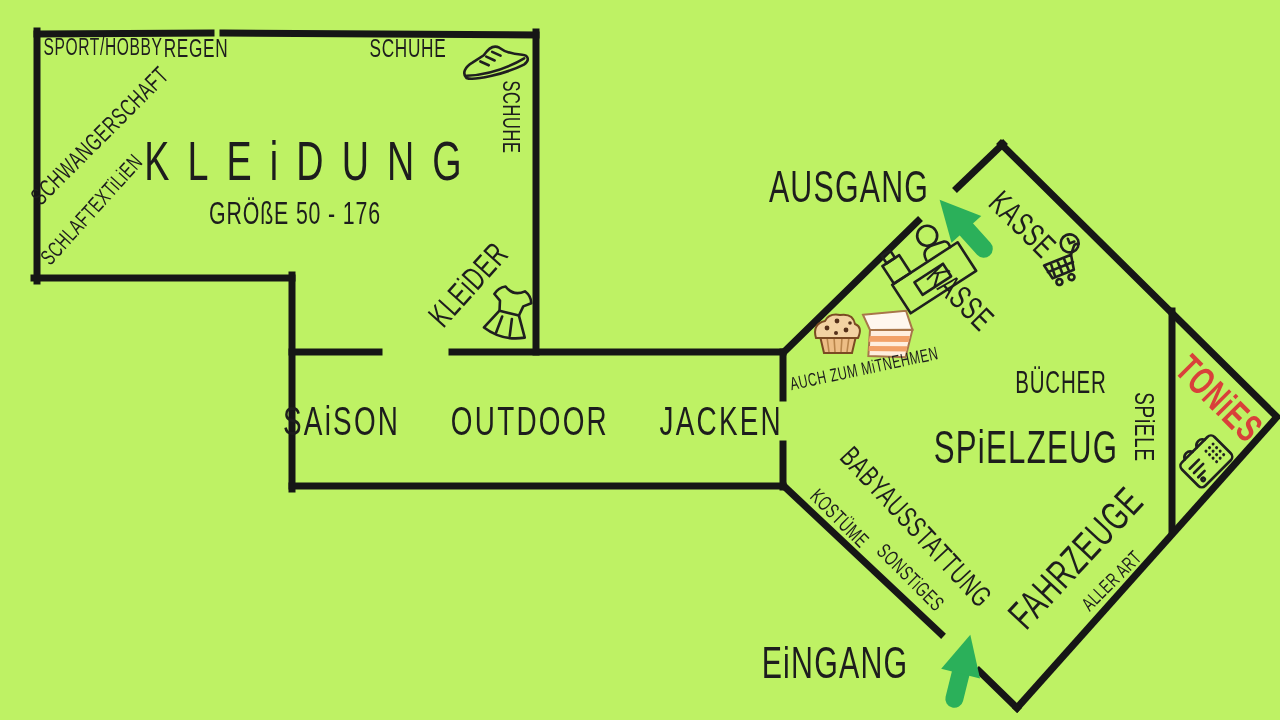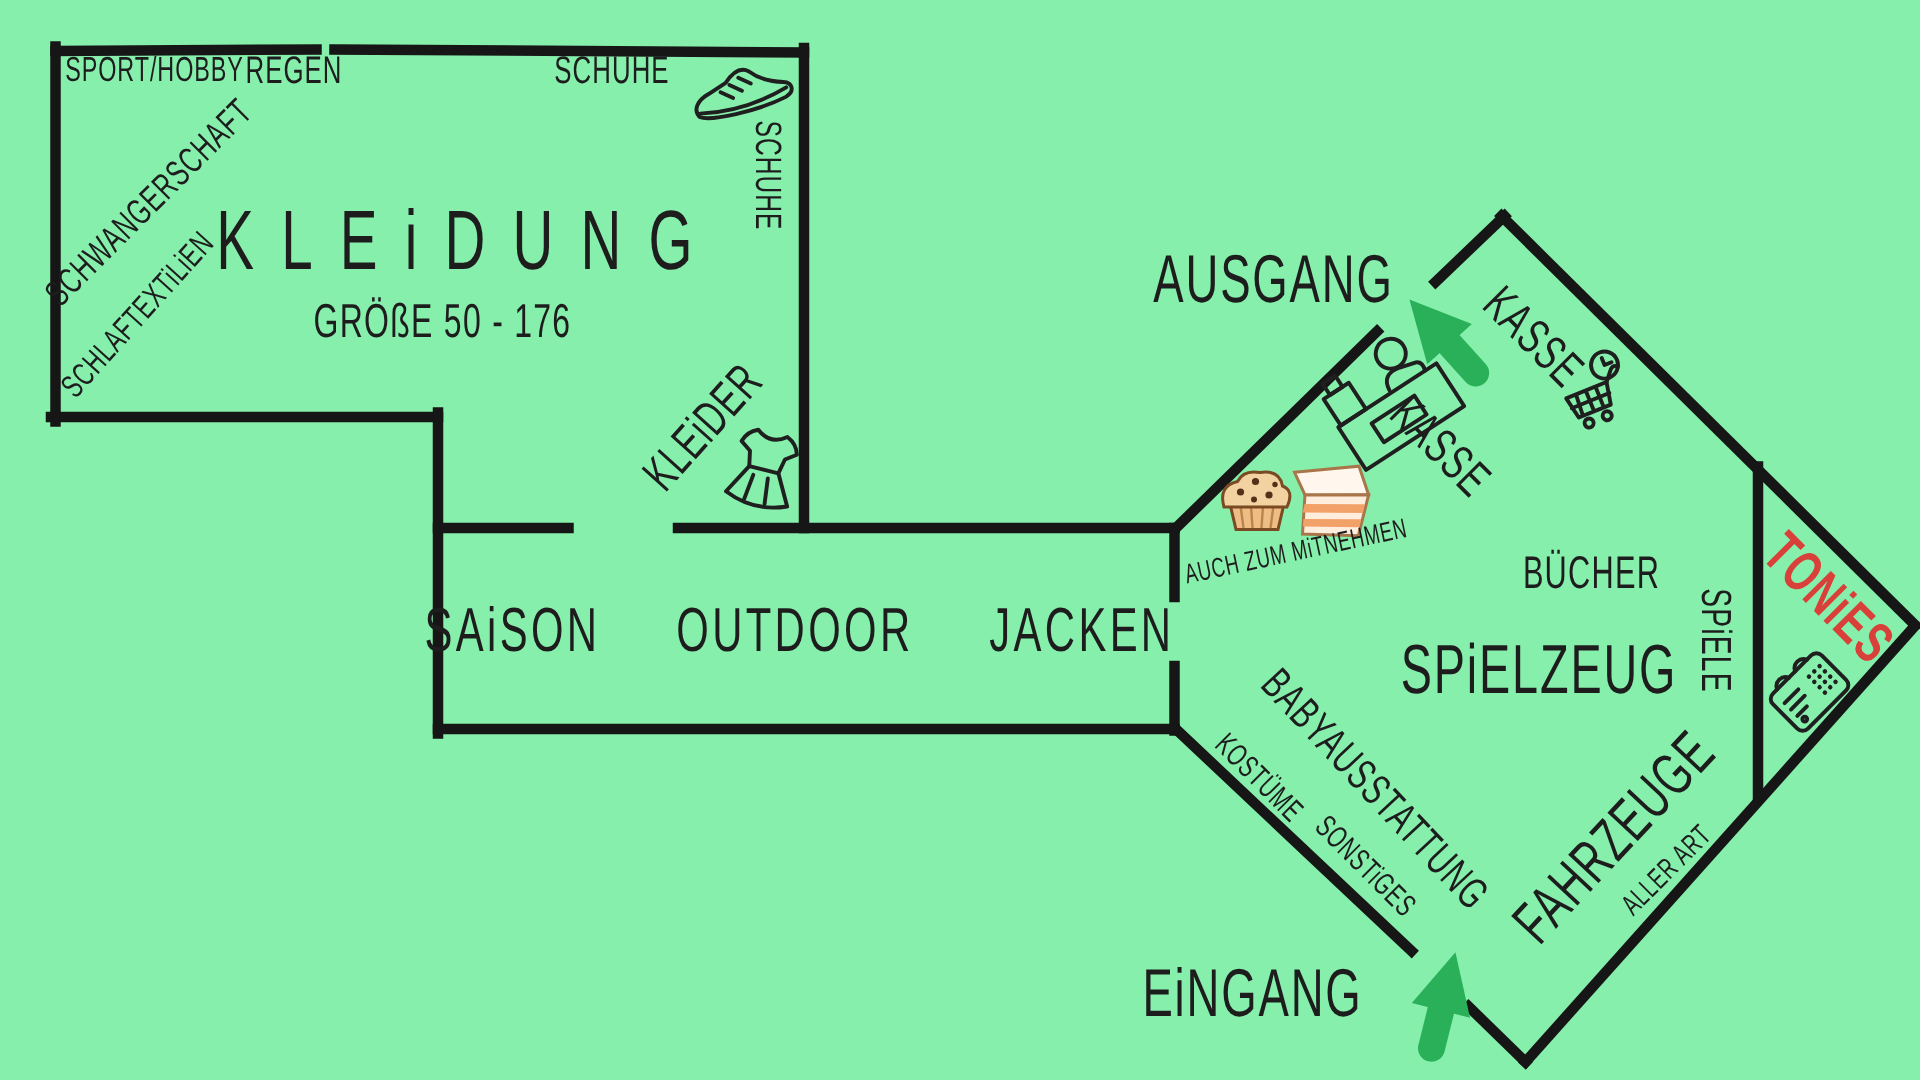--- a/index.html
+++ b/index.html
@@ -1,16 +1,16 @@
 <!DOCTYPE html>
 <html><head>
 <meta charset="utf-8">
 <style>
   html,body{margin:0;padding:0;}
-  .stage{position:relative;width:1280px;height:720px;background:#86efac;overflow:hidden;
+  .stage{position:relative;width:1280px;height:720px;background:#bef264;overflow:hidden;
          font-family:"Liberation Sans",sans-serif;color:#1d1d1d;}
   svg.overlay{position:absolute;left:0;top:0;}
   .wall{stroke:#161616;stroke-width:7;stroke-linecap:square;fill:none;}
   .ink{stroke:#1f1f1f;stroke-width:2.6;fill:none;stroke-linecap:round;stroke-linejoin:round;}
   .lbl{position:absolute;white-space:pre;letter-spacing:.04em;
        transform:translate(-50%,-50%) rotate(var(--r,0deg)) scale(.82,1.22);
        transform-origin:center;font-weight:500;}
   .big{letter-spacing:.48em;}
   .mid{letter-spacing:.08em;word-spacing:.55em;}
   .red{color:#d9403a;font-weight:700;}

